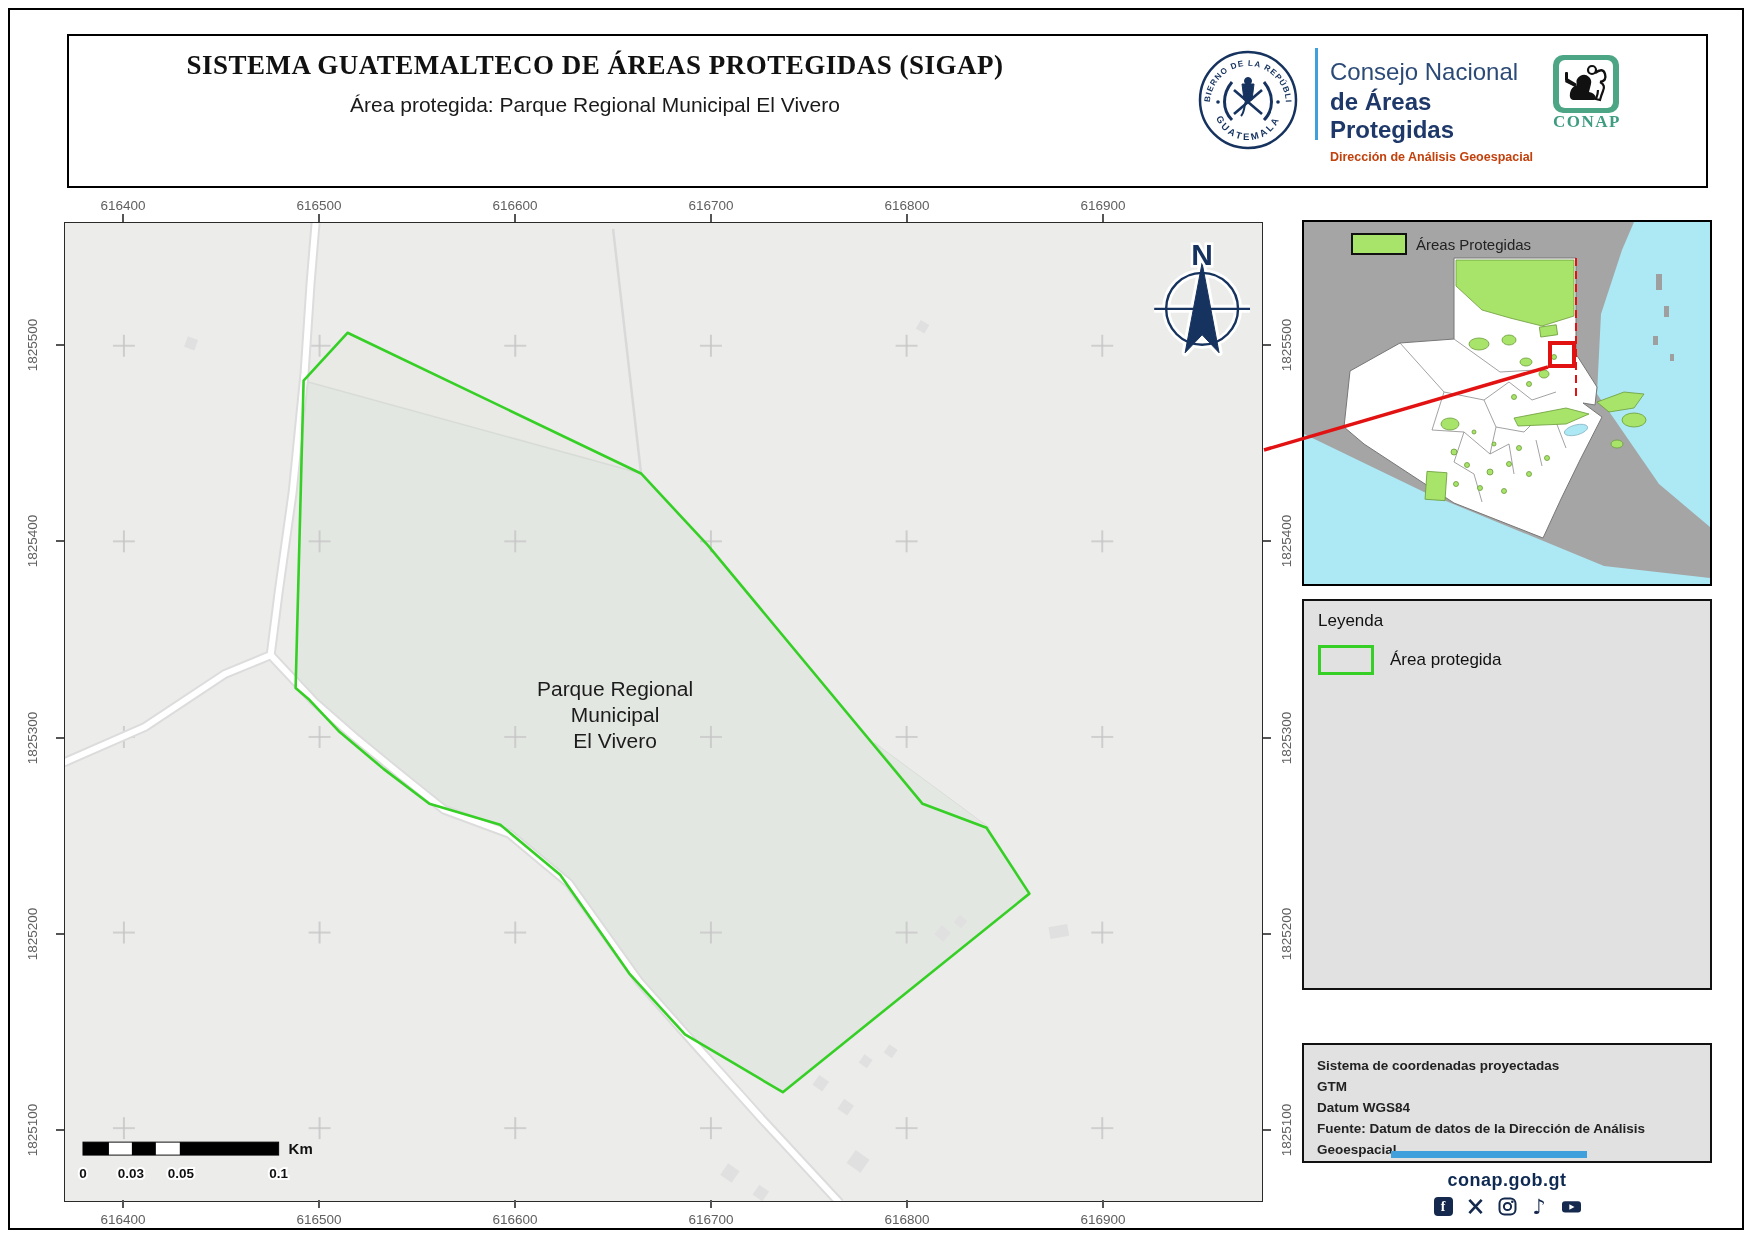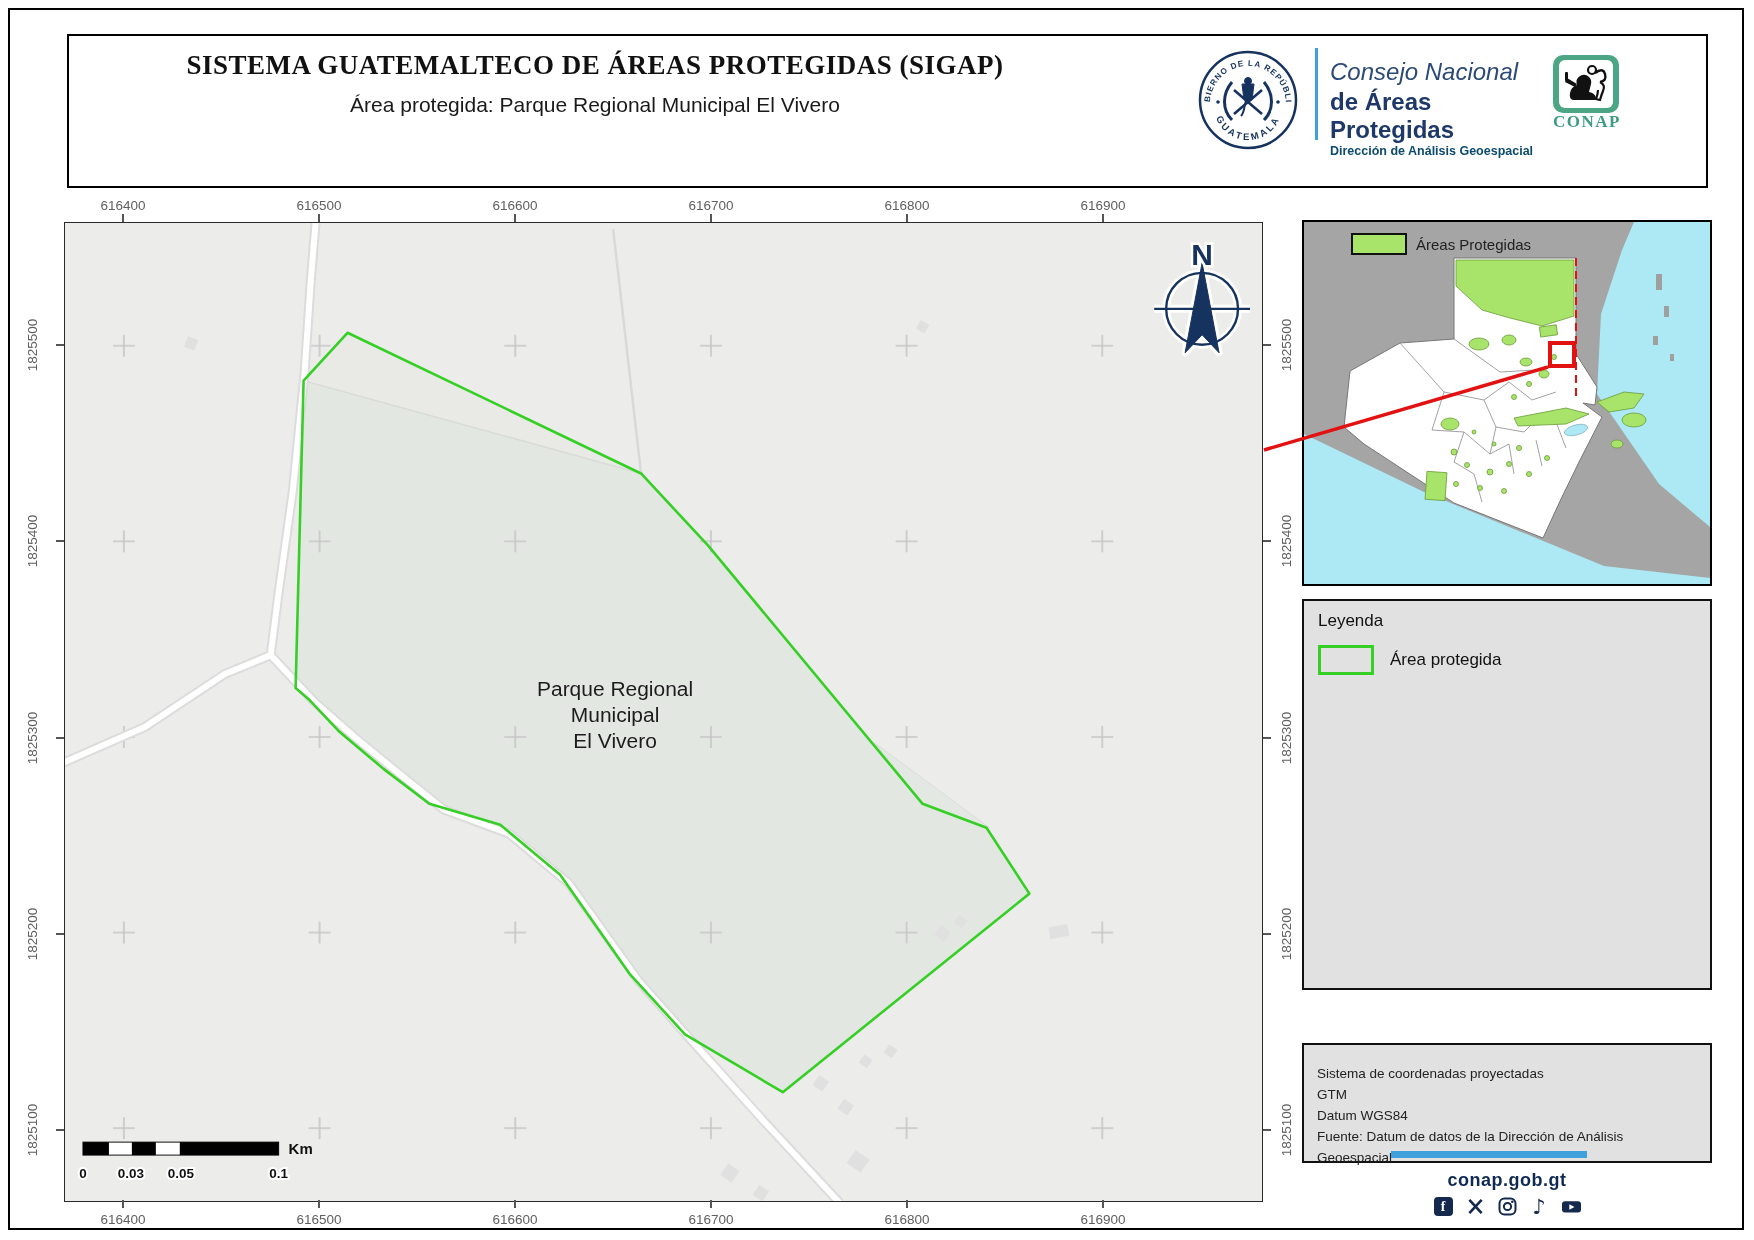--- a/index.html
+++ b/index.html
@@ -8,41 +8,41 @@
   .abs{position:absolute;}
   #outer-border{left:8px;top:8px;width:1736px;height:1222px;border:2px solid #000;box-sizing:border-box;}
   
   #header-box{left:67px;top:34px;width:1641px;height:154px;border:2px solid #000;box-sizing:border-box;background:#fff;}
   #title-wrap{left:90px;top:50px;width:1010px;text-align:center;}
   #map-title{font-family:"Liberation Serif","DejaVu Serif",serif;font-weight:bold;font-size:27px;color:#111;letter-spacing:.5px;}
   #map-subtitle{font-size:21px;color:#1a1a1a;margin-top:12px;}
   
   #divider{left:1315px;top:48px;width:3px;height:92px;background:#3fa0dc;}
   #council{left:1330px;top:58px;width:225px;}
-  .c1{font-size:24px;color:#2c4a77;font-weight:400;font-style:italic;}
+  .c1{font-size:24px;color:#2c4a77;font-weight:400;}
   .c2{font-size:24px;color:#1d3869;font-weight:bold;margin-top:2px;}
-  .c3{font-size:12.5px;color:#0c4a6e;font-weight:bold;}
+  .c3{font-size:12.5px;color:#c2410c;font-weight:bold;margin-top:6px;}
   #conap-box{left:1553px;top:55px;width:66px;height:58px;background:#4ca584;border-radius:10px;}
   #conap-inner{left:1559px;top:60px;width:54px;height:48px;background:#fff;border-radius:6px;}
   #conap-word{left:1545px;top:112px;width:84px;text-align:center;font-family:"Liberation Serif","DejaVu Serif",serif;
               font-weight:bold;font-size:17px;color:#3e9c80;letter-spacing:1.5px;}
   
   #map-area{left:64px;top:222px;width:1199px;height:980px;border:1.5px solid #2a2a2a;box-sizing:border-box;background:#ececea;}
   .tick-label{color:#606060;font-size:13.5px;white-space:nowrap;}
   .tick-h{transform:translateX(-50%);}
   .tick-v{transform:translate(-50%,-50%) rotate(-90deg);}
   .tickmark{background:#555;}
   
   #inset-box{left:1302px;top:220px;width:410px;height:366px;border:2px solid #000;box-sizing:border-box;background:#a5a5a5;}
   #legend-box{left:1302px;top:599px;width:410px;height:391px;border:2px solid #111;box-sizing:border-box;background:#e1e1e1;padding:10px 14px;}
   #legend-title{font-size:17px;color:#111;}
   #legend-row{display:flex;align-items:center;margin-top:14px;text-align:right;}
   #legend-swatch{width:50px;height:24px;border:3px solid #35cf25;background:transparent;}
   #legend-item-label{font-size:17px;color:#111;margin-left:16px;}
-  #info-box{left:1302px;top:1043px;width:410px;height:120px;border:2px solid #111;box-sizing:border-box;background:#e1e1e1;padding:19px 13px;}
+  #info-box{left:1302px;top:1043px;width:410px;height:120px;border:2px solid #111;box-sizing:border-box;background:#e1e1e1;padding:11px 13px;font-weight:bold;}
   .info-line{font-size:13.5px;color:#222;line-height:1.55;}
   #footer-bar{left:1391px;top:1151px;width:196px;height:7px;background:#3fa0dc;}
   #footer-site{left:1302px;top:1170px;width:410px;text-align:center;font-size:18px;font-weight:bold;color:#0e2a52;letter-spacing:.5px;}
   #social-row{left:1302px;top:1197px;width:410px;display:flex;justify-content:center;gap:13px;align-items:center;}
   .soc{width:19px;height:19px;display:flex;align-items:center;justify-content:center;}
   .fb{background:#14294d;border-radius:4px;color:#fff;font-weight:bold;font-size:14px;font-family:"Liberation Serif",serif;}
   .tiktok{color:#14294d;font-size:21px;font-weight:bold;font-family:"DejaVu Sans",sans-serif;}
   svg{display:block;}
 </style>
 </head>

